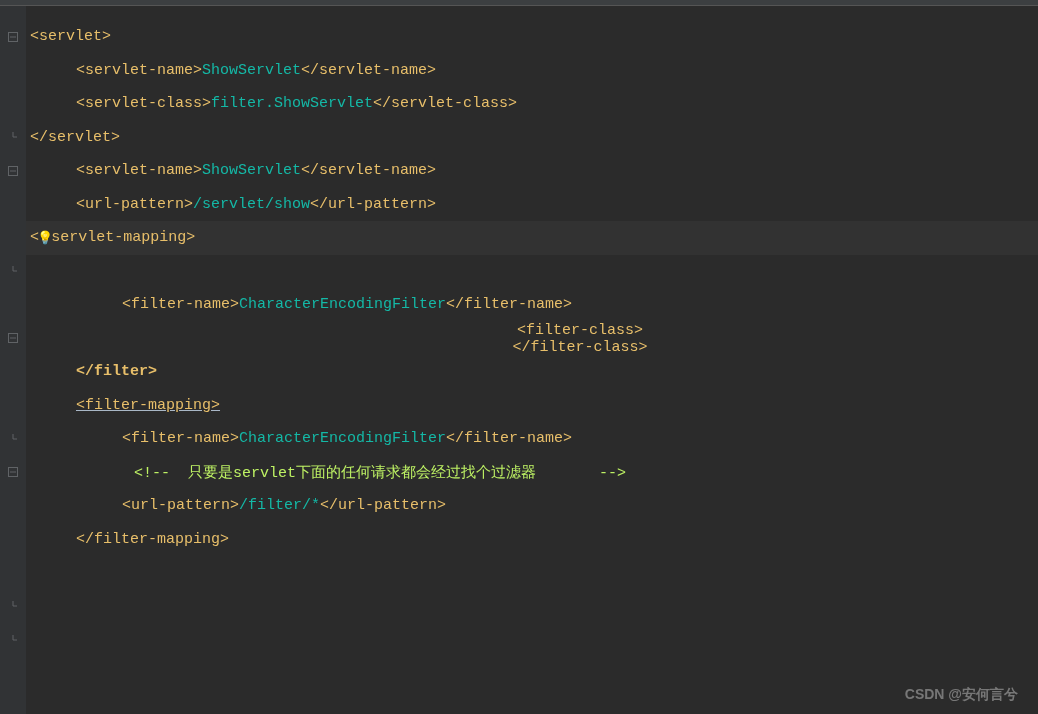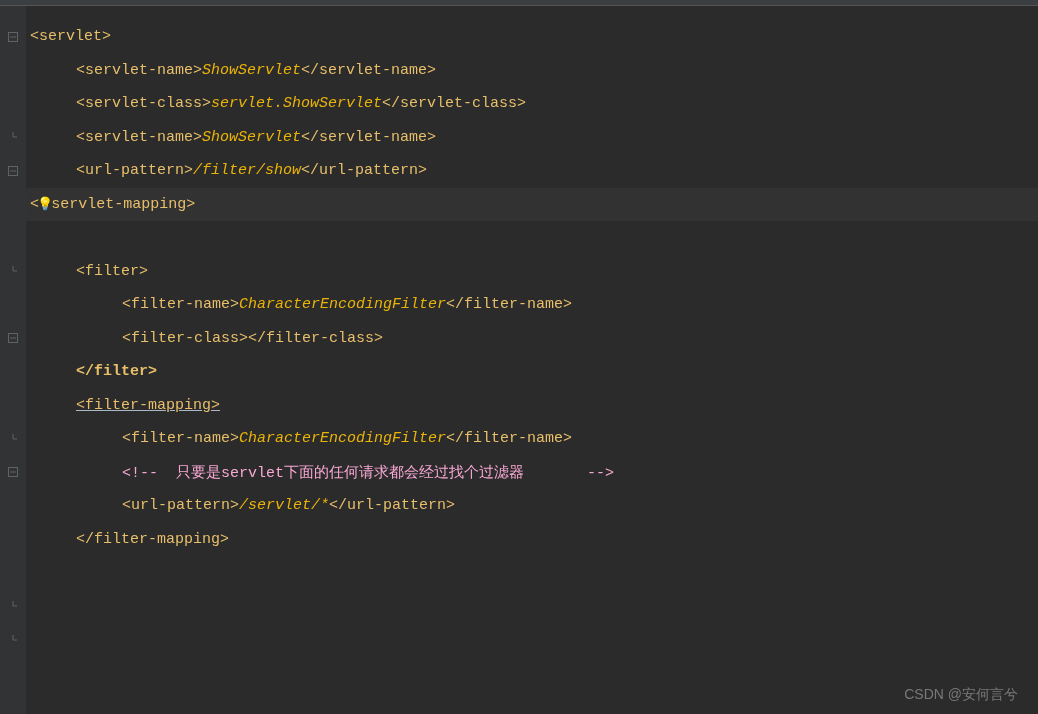--- a/index.html
+++ b/index.html
@@ -47,33 +47,34 @@
   .line {
     height: 33.5px;
     display: flex;
     align-items: center;
     padding-left: 4px;
     white-space: pre;
     position: relative;
     text-align: right;
   }
   .tag { color: #e8bf6a; }
-  .text { color: #eab308; font-style: italic; }
-  .comment { color: #f9a8d4; }
+  .text { color: #14b8a6; }
+  .comment { color: #bef264; margin-left: 12px; }
   .highlighted {
     background: #323232;
   }
   .watermark {
     position: absolute;
     bottom: 10px;
     right: 20px;
     color: #aaa;
     font-family: sans-serif;
     font-size: 14px;
     opacity: 0.6;
+    font-weight: bold;
   }
 </style>
 </head>
 <body>
 
 <div class="tab-bar"></div>
 
 <div class="editor">
   <div class="gutter" id="gutter">
       <div class="gutter-icon">
@@ -137,30 +138,30 @@
       <div class="gutter-icon">
         <svg viewBox="0 0 10 10">
           <line x1="5" y1="0" x2="5" y2="5" stroke="#606366"></line>
           <line x1="5" y1="5" x2="9" y2="5" stroke="#606366"></line>
         </svg>
       </div>
     </div>
   <div class="code-area" id="code">
       <div class="line" style="padding-left: 4px;"><span class="tag">&lt;servlet&gt;</span></div>
       <div class="line" style="padding-left: 50px;"><span class="tag">&lt;servlet-name&gt;</span><span class="text">ShowServlet</span><span class="tag">&lt;/servlet-name&gt;</span></div>
-      <div class="line" style="padding-left: 50px;"><span class="tag">&lt;servlet-class&gt;</span><span class="text">servlet.ShowServlet</span><span class="tag">&lt;/servlet-class&gt;</span></div>
+      <div class="line" style="padding-left: 50px;"><span class="tag">&lt;servlet-class&gt;</span><span class="text">filter.ShowServlet</span><span class="tag">&lt;/servlet-class&gt;</span></div>
+      <div class="line" style="padding-left: 4px;"><span class="tag">&lt;/servlet&gt;</span></div>
       <div class="line" style="padding-left: 50px;"><span class="tag">&lt;servlet-name&gt;</span><span class="text">ShowServlet</span><span class="tag">&lt;/servlet-name&gt;</span></div>
-      <div class="line" style="padding-left: 50px;"><span class="tag">&lt;url-pattern&gt;</span><span class="text">/filter/show</span><span class="tag">&lt;/url-pattern&gt;</span></div>
+      <div class="line" style="padding-left: 50px;"><span class="tag">&lt;url-pattern&gt;</span><span class="text">/servlet/show</span><span class="tag">&lt;/url-pattern&gt;</span></div>
       <div class="line highlighted" style="padding-left: 4px;"><span class="tag">&lt;</span><span style="color: rgb(232, 163, 61); font-size: 13px; position: relative; margin-left: -2px; margin-right: -2px;">💡</span><span class="tag">servlet-mapping&gt;</span></div>
       <div class="line" style="padding-left: 4px;"></div>
-      <div class="line" style="padding-left: 50px;"><span class="tag">&lt;filter&gt;</span></div>
       <div class="line" style="padding-left: 96px;"><span class="tag">&lt;filter-name&gt;</span><span class="text">CharacterEncodingFilter</span><span class="tag">&lt;/filter-name&gt;</span></div>
-      <div class="line" style="padding-left: 96px;"><span class="tag">&lt;filter-class&gt;</span><span class="tag">&lt;/filter-class&gt;</span></div>
+      <div class="line" style="padding-left: 96px; flex-direction: column;"><span class="tag">&lt;filter-class&gt;</span><span class="tag">&lt;/filter-class&gt;</span></div>
       <div class="line" style="padding-left: 50px; font-weight: bold;"><span class="tag">&lt;/filter&gt;</span></div>
       <div class="line" style="padding-left: 50px; text-decoration: underline;"><span class="tag">&lt;filter-mapping&gt;</span></div>
       <div class="line" style="padding-left: 96px;"><span class="tag">&lt;filter-name&gt;</span><span class="text">CharacterEncodingFilter</span><span class="tag">&lt;/filter-name&gt;</span></div>
       <div class="line" style="padding-left: 96px;"><span class="comment">&lt;!--  只要是servlet下面的任何请求都会经过找个过滤器       --&gt;</span></div>
-      <div class="line" style="padding-left: 96px;"><span class="tag">&lt;url-pattern&gt;</span><span class="text">/servlet/*</span><span class="tag">&lt;/url-pattern&gt;</span></div>
+      <div class="line" style="padding-left: 96px;"><span class="tag">&lt;url-pattern&gt;</span><span class="text">/filter/*</span><span class="tag">&lt;/url-pattern&gt;</span></div>
       <div class="line" style="padding-left: 50px;"><span class="tag">&lt;/filter-mapping&gt;</span></div>
     </div>
 </div>
 
 <div class="watermark">CSDN @安何言兮</div>
 
 </body></html>

